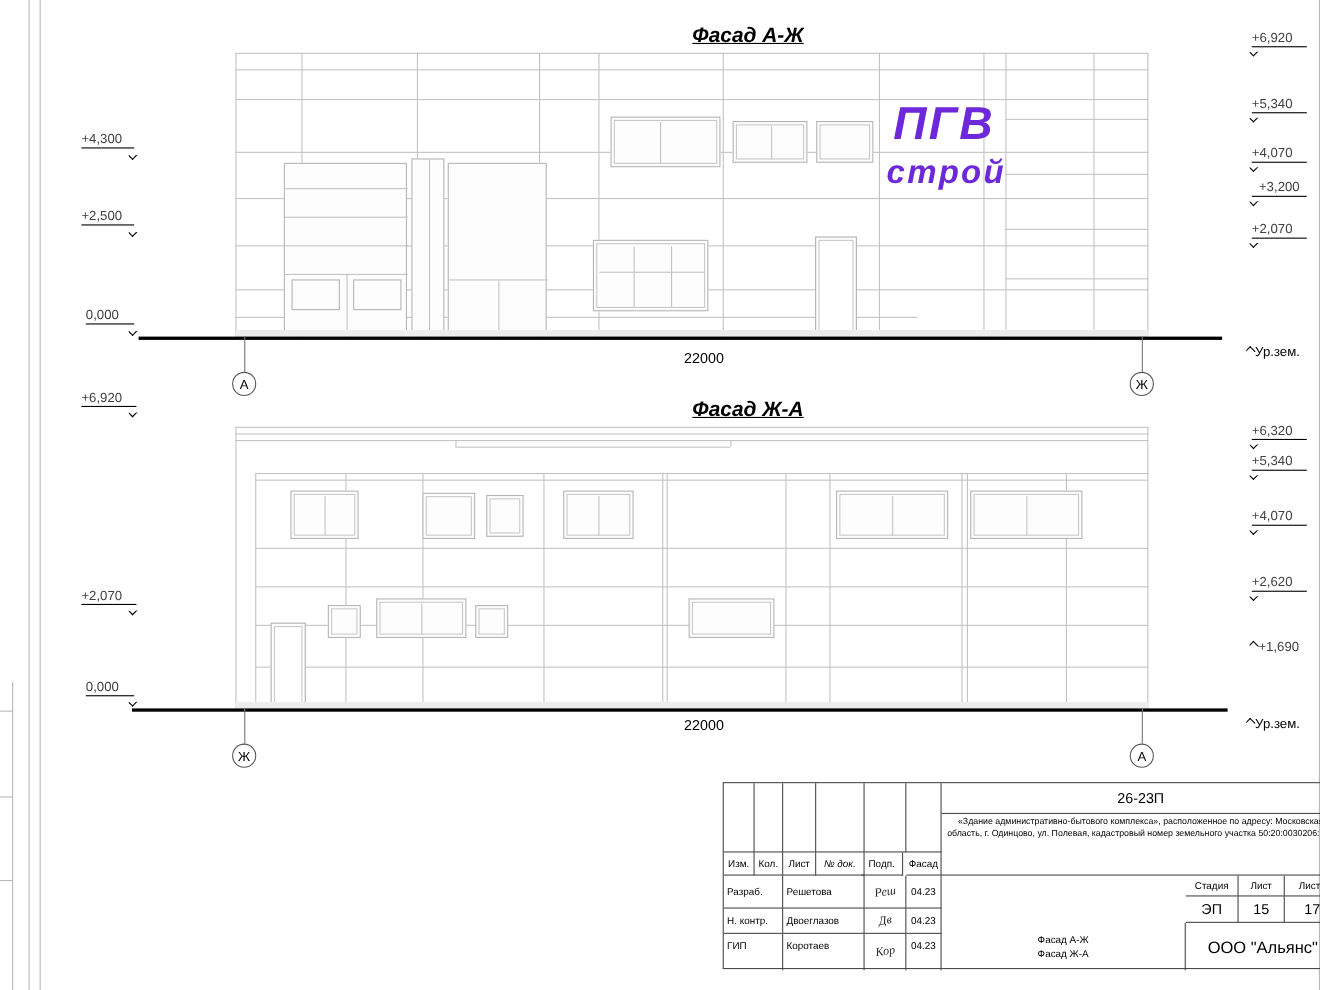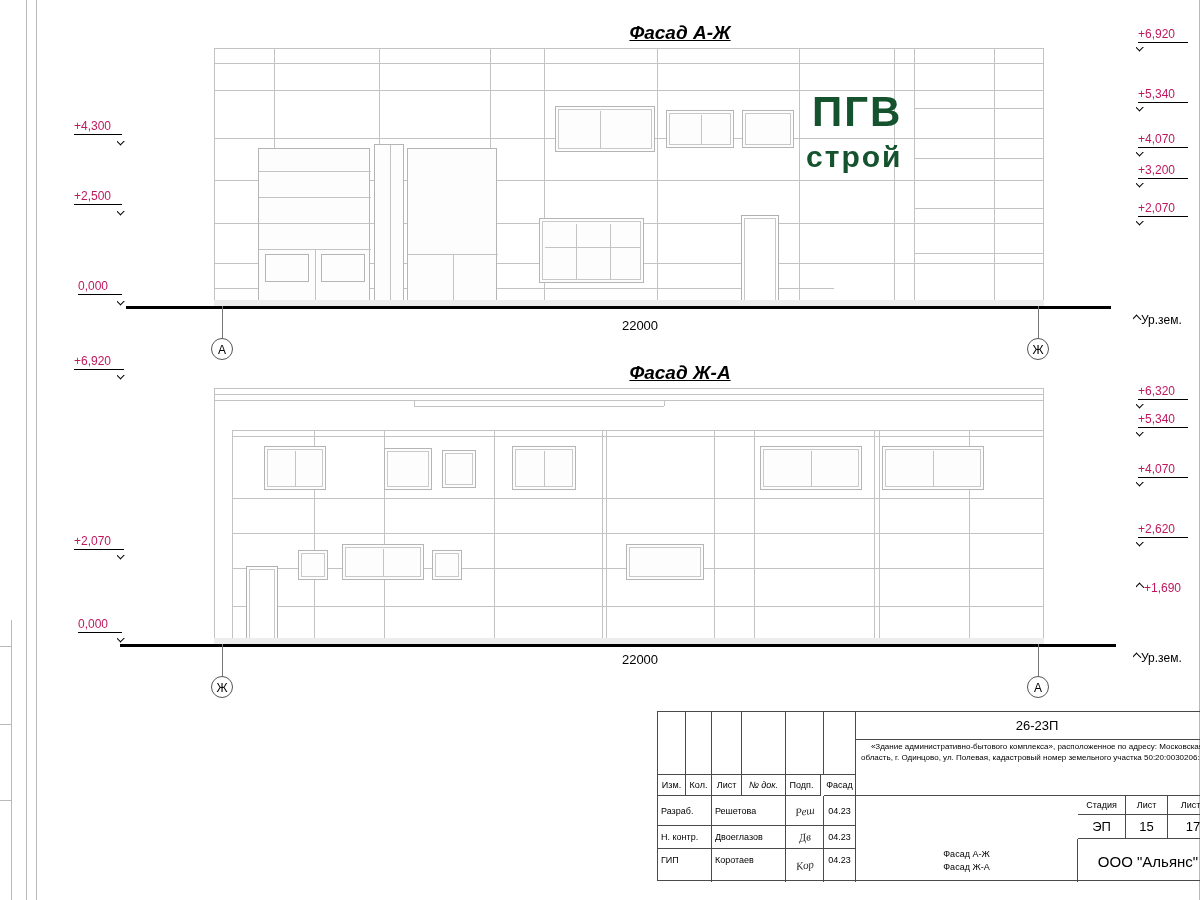--- a/index.html
+++ b/index.html
@@ -42,21 +42,21 @@
     text-decoration: underline;
     white-space: nowrap;
     text-align: center;
   }
 
   
   .lvl {
     position: absolute;
     font-size: 12px;
     white-space: nowrap;
-    color: #be185d;
+    color: #404040;
   }
   .lvl .txt { display: block; line-height: 13px; }
   .lvl .bar {
     display: block;
     height: 1px;
     background: #000;
     margin-top: 1px;
   }
 
   
@@ -144,22 +144,23 @@
     font-size: 13px;
     text-align: center;
   }
   .urzem {
     position: absolute;
     font-size: 12px;
     white-space: nowrap;
   }
   .logo {
     position: absolute;
-    color: #14532d;
+    color: #6d28d9;
     font-weight: bold;
+    font-style: italic;
     letter-spacing: 2px;
     user-select: none;
   }
 
   
   .stamp {
     position: absolute;
     left: 657px;
     top: 711px;
     width: 560px;
@@ -329,21 +330,21 @@
     <span class="bar" style="width:50px;"></span>
   </div>
   <div class="chev" style="left:1136px; top:107px;"></div>
 
   <div class="lvl" style="left:1138px; top:133px;">
     <span class="txt">+4,070</span>
     <span class="bar" style="width:50px;"></span>
   </div>
   <div class="chev" style="left:1136px; top:152px;"></div>
 
-  <div class="lvl" style="left:1138px; top:164px;">
+  <div class="lvl" style="left:1138px; top:164px;text-align:center;">
     <span class="txt">+3,200</span>
     <span class="bar" style="width:50px;"></span>
   </div>
   <div class="chev" style="left:1136px; top:183px;"></div>
 
   <div class="lvl" style="left:1138px; top:202px;">
     <span class="txt">+2,070</span>
     <span class="bar" style="width:50px;"></span>
   </div>
   <div class="chev" style="left:1136px; top:221px;"></div>

